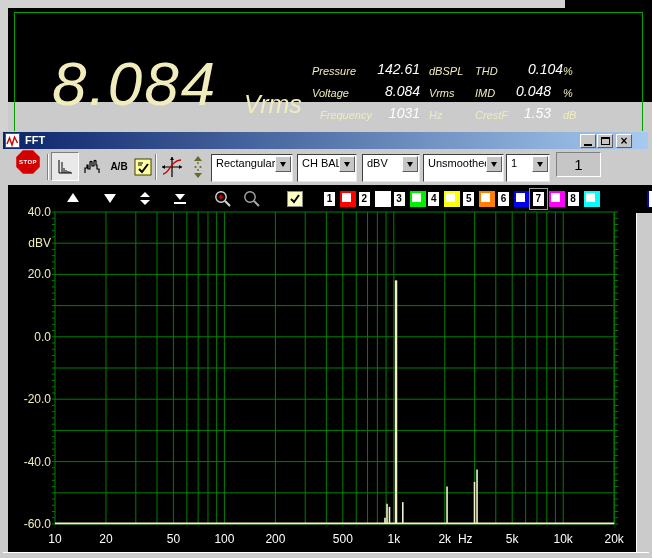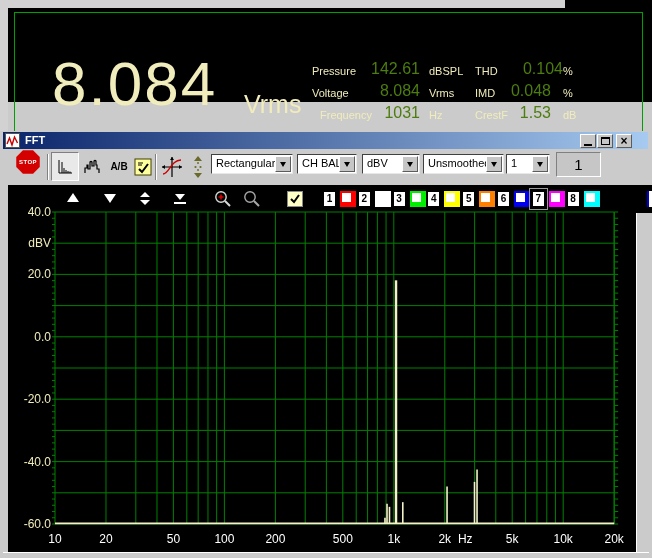--- a/index.html
+++ b/index.html
@@ -1,30 +1,30 @@
 <!DOCTYPE html>
 <html><head>
 <meta charset="utf-8">
 <style>
   * { margin:0; padding:0; box-sizing:border-box; }
   html,body { background:#9a9a9a; }
   body { font-family:"Liberation Sans", sans-serif; }
   #screen { position:relative; width:652px; height:558px; background:#CBCBCB; overflow:hidden; }
 
   
-  #top-panel { position:absolute; left:0; top:0; width:652px; height:102px; background:#000; }
+  #top-panel { position:absolute; left:0; top:0; width:652px; height:102px; background:#000;font-style:italic; }
   #tp-gray-top { position:absolute; left:0; top:0; width:565px; height:8px; background:#D2D2D2; }
   #tp-gray-left { position:absolute; left:0; top:0; width:8px; height:131px; background:#D2D2D2; }
   #green-frame { position:absolute; left:14px; top:12px; width:629px; height:119px;
                  border:1px solid #00A000; border-bottom:none; }
   #big-value { position:absolute; left:52px; top:52px; font-size:62px; line-height:64px;
                color:#F1ECBB; letter-spacing:2px; }
   #big-unit { position:absolute; left:244px; top:90px; font-size:25px; color:#F1ECBB; }
   .ro-label, .ro-unit { position:absolute; font-size:11px; color:#F1ECBB; line-height:18px; }
-  .ro-value { position:absolute; font-size:16px; color:#4d7c0f; text-align:right; line-height:18px; }
+  .ro-value { position:absolute; font-size:14px; color:#ffffff; text-align:right; line-height:18px; }
 
   
   #fft-window { position:absolute; left:0; top:131px; width:652px; height:427px; background:#CBCBCB; }
   #titlebar { position:absolute; left:3px; top:1px; width:645px; height:17px;
               background:linear-gradient(90deg,#0A246A,#A6CAF0); }
   #app-icon { position:absolute; left:2px; top:1px; width:15px; height:15px; background:#fff;
               border:1px solid #555; }
   #title-text { position:absolute; left:22px; top:2px; font-size:11px; font-weight:bold; color:#fff; }
   .winbtn { position:absolute; top:2px; width:16px; height:14px; background:#C6C6C6;
             border:1px solid; border-color:#FFFFFF #5c5c5c #5c5c5c #FFFFFF;
@@ -42,21 +42,21 @@
               color:#fff; font-size:6px; font-weight:bold; letter-spacing:.5px;
               display:flex; align-items:center; justify-content:center; }
   #btn-spectrum { left:35px; width:28px; background:#E9E9E9;
                   border:1px solid; border-color:#808080 #FFFFFF #FFFFFF #808080; }
   #btn-curve { left:64px; width:27px; }
   #btn-ab { left:92px; width:22px; font-size:10px; font-weight:bold; color:#000; }
   #btn-check { left:114px; width:25px; }
   #tool-axes { left:142px; top:3px; width:27px; height:28px; }
   #tool-autoscale { left:171px; top:3px; width:22px; height:28px; }
 
-  .combo { position:absolute; top:4px; height:20px; background:#fff;
+  .combo { position:absolute; top:4px; height:28px; background:#fff;
            border:1px solid; border-color:#404040 #E8E8E8 #E8E8E8 #404040; }
   .combo .val { position:absolute; left:4px; top:2px; font-size:11px; color:#000; white-space:nowrap; }
   .combo .cbtn { position:absolute; right:1px; top:1px; width:16px; height:16px; background:#C6C6C6;
                  border:1px solid; border-color:#FFFFFF #5c5c5c #5c5c5c #FFFFFF;
                  display:flex; align-items:center; justify-content:center; }
   .combo .tri { width:0; height:0; border:3px solid transparent; border-top:5px solid #000; margin-top:4px; }
   #avg-counter { position:absolute; left:540px; top:2px; width:45px; height:25px; background:#C6C6C6;
                  border:1px solid; border-color:#808080 #FFFFFF #FFFFFF #808080;
                  font-size:15px; color:#000; display:flex; align-items:center; justify-content:center; }
   #tb-groove-a { position:absolute; left:0; top:52px; width:652px; height:1px; background:#808080; }

